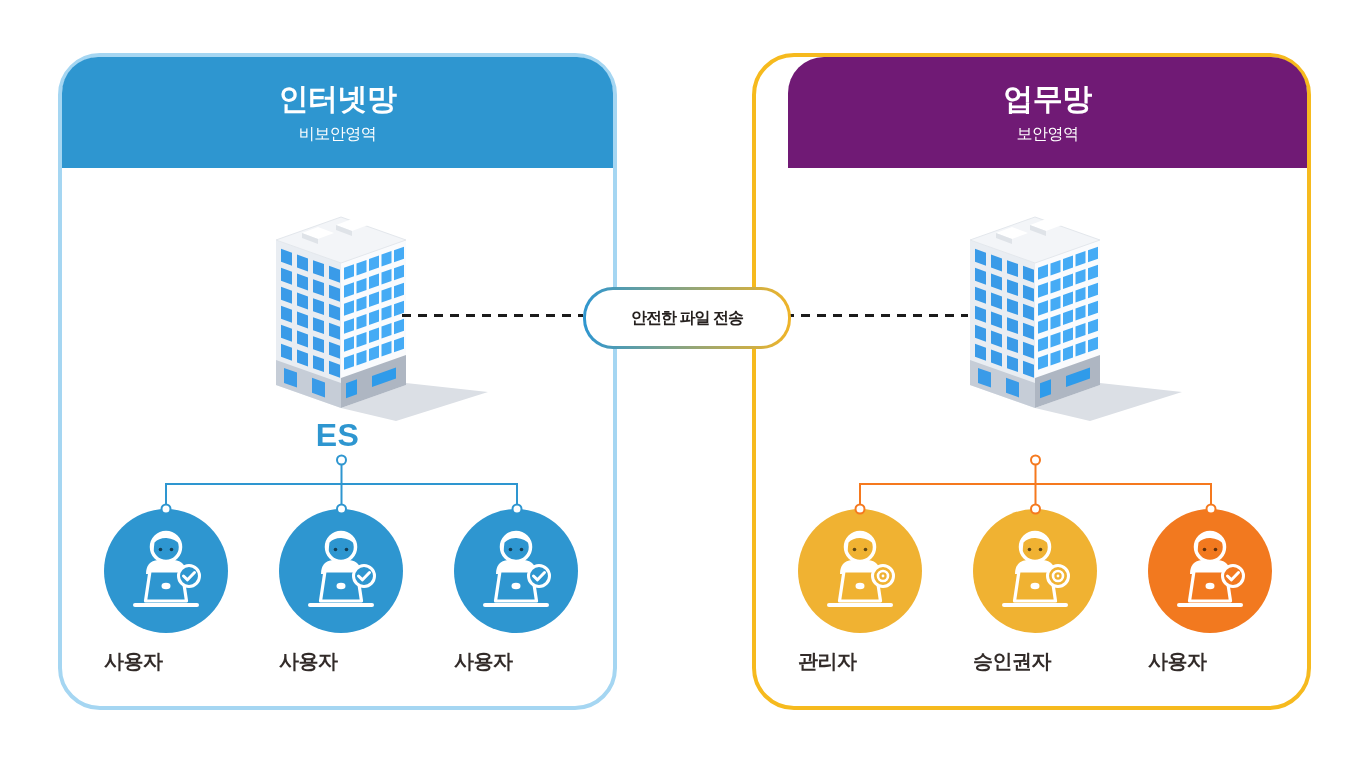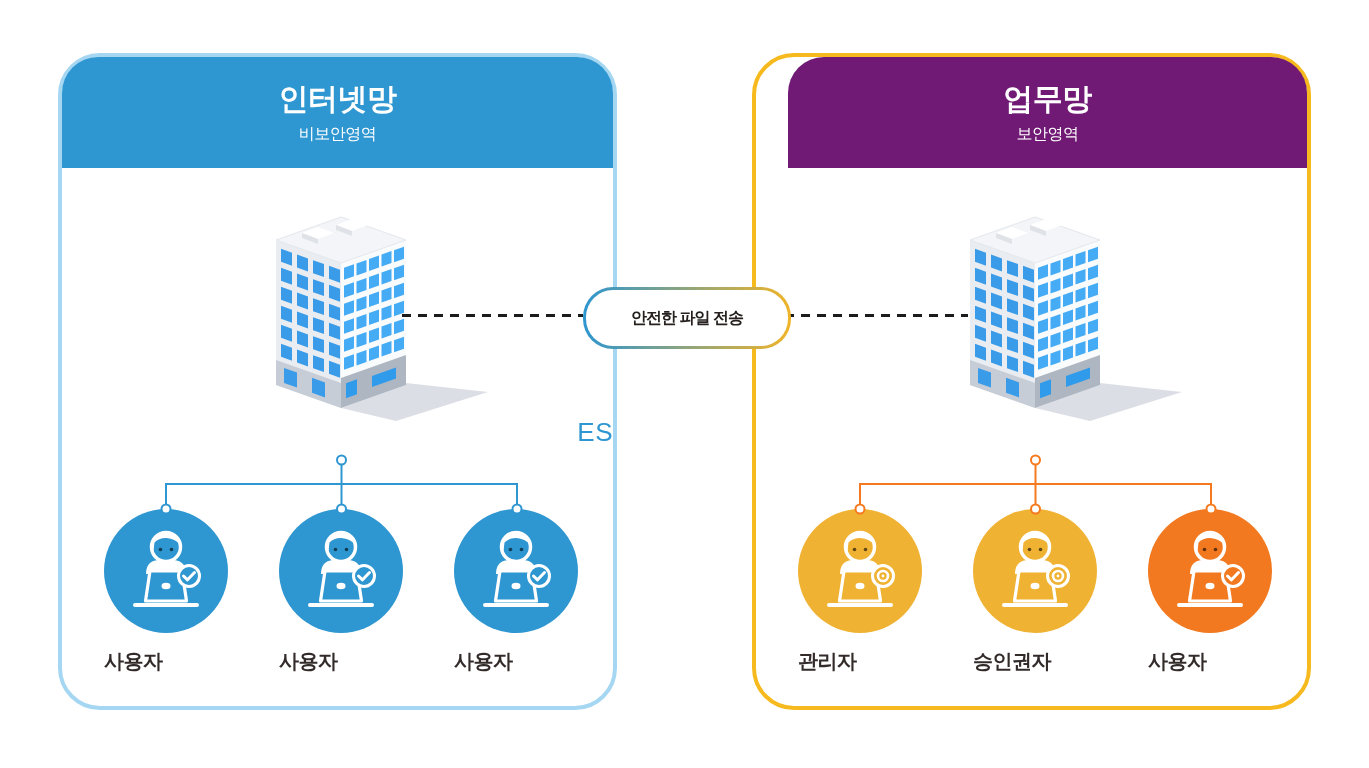--- a/index.html
+++ b/index.html
@@ -16,22 +16,22 @@
                border-radius:36px 36px 0 0;text-align:center;color:#fff;}
   .panel.left  .zone-header{background:#2E96D0;}
   .panel.right .zone-header{background:#701a75;margin-left:32px;}
   .zone-title{margin:0;padding-top:22px;font-size:30px;font-weight:800;letter-spacing:-0.5px;}
   .zone-subtitle{margin:4px 0 0 0;font-size:16px;font-weight:400;letter-spacing:-0.5px;}
 
   
   .building{position:absolute;left:194px;top:150px;width:240px;height:230px;}
 
   
-  .sys-label{position:absolute;left:0;right:0;top:360px;text-align:right;
-             font-size:26px;font-weight:400;letter-spacing:0.5px;}
+  .sys-label{position:absolute;left:0;right:0;top:360px;text-align:center;
+             font-size:32px;font-weight:700;letter-spacing:0.5px;}
   .panel.left  .sys-label{color:#2E96D0;}
   .panel.right .sys-label{color:#F5791E;}
 
   
   .tree{position:absolute;left:0;top:395px;width:559px;height:66px;z-index:2;}
 
   
   .actor{position:absolute;top:452px;width:124px;text-align:left;z-index:1;}
   .actor.p1{left:42px;} .actor.p2{left:217px;} .actor.p3{left:392px;}
   .actor-circle{width:124px;height:124px;border-radius:50%;

